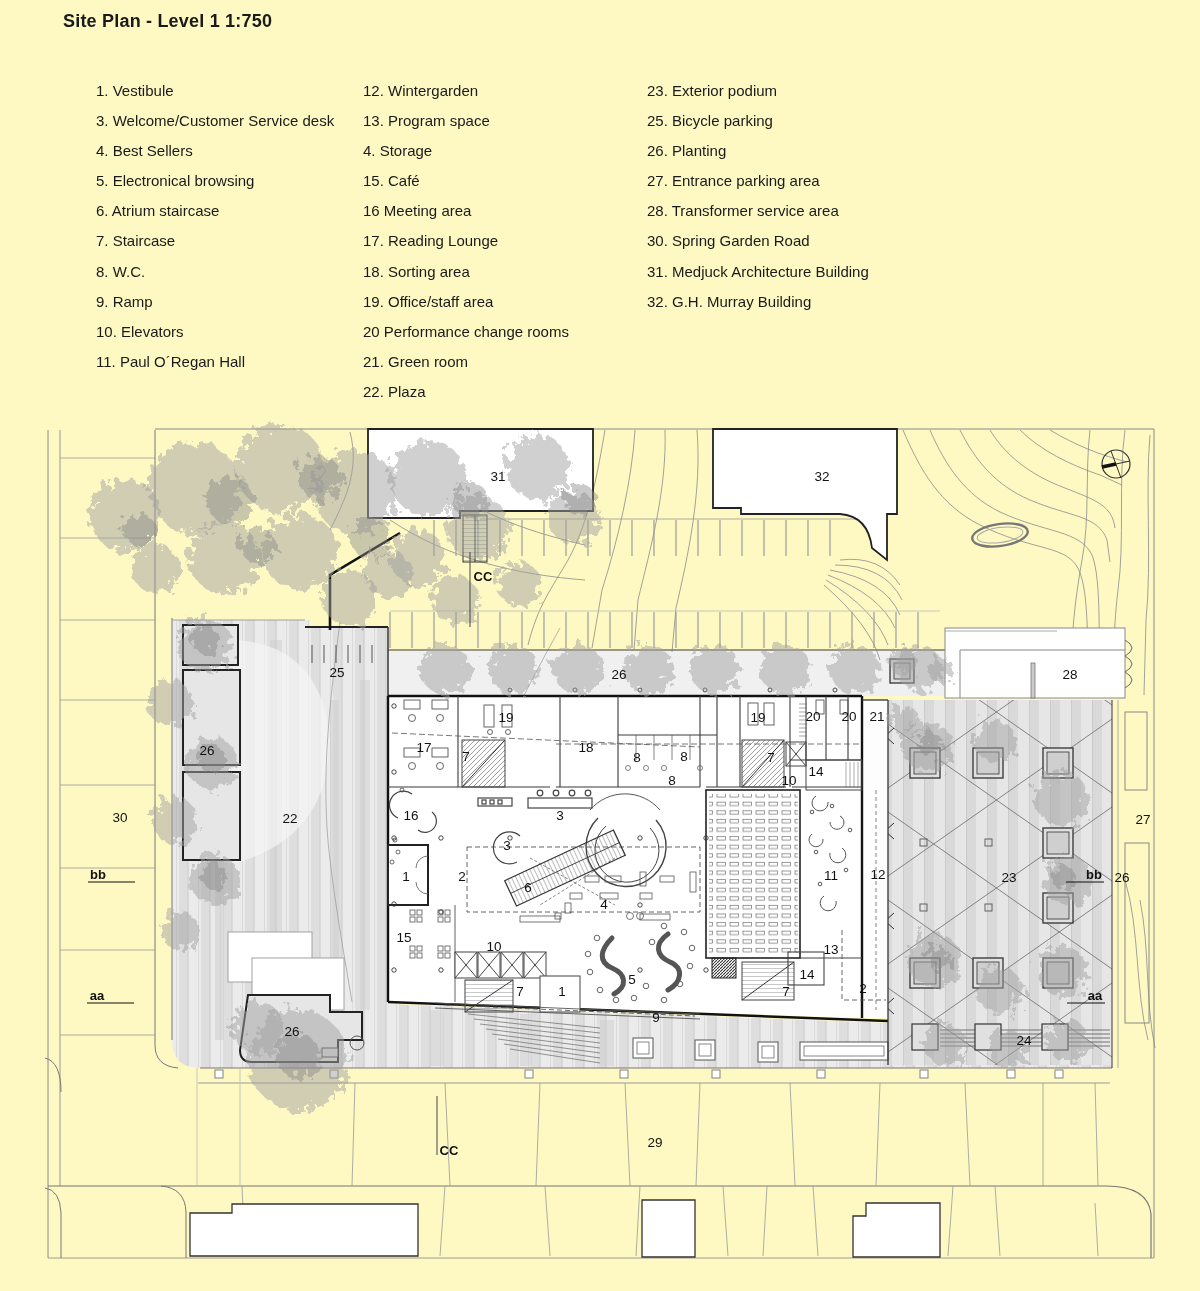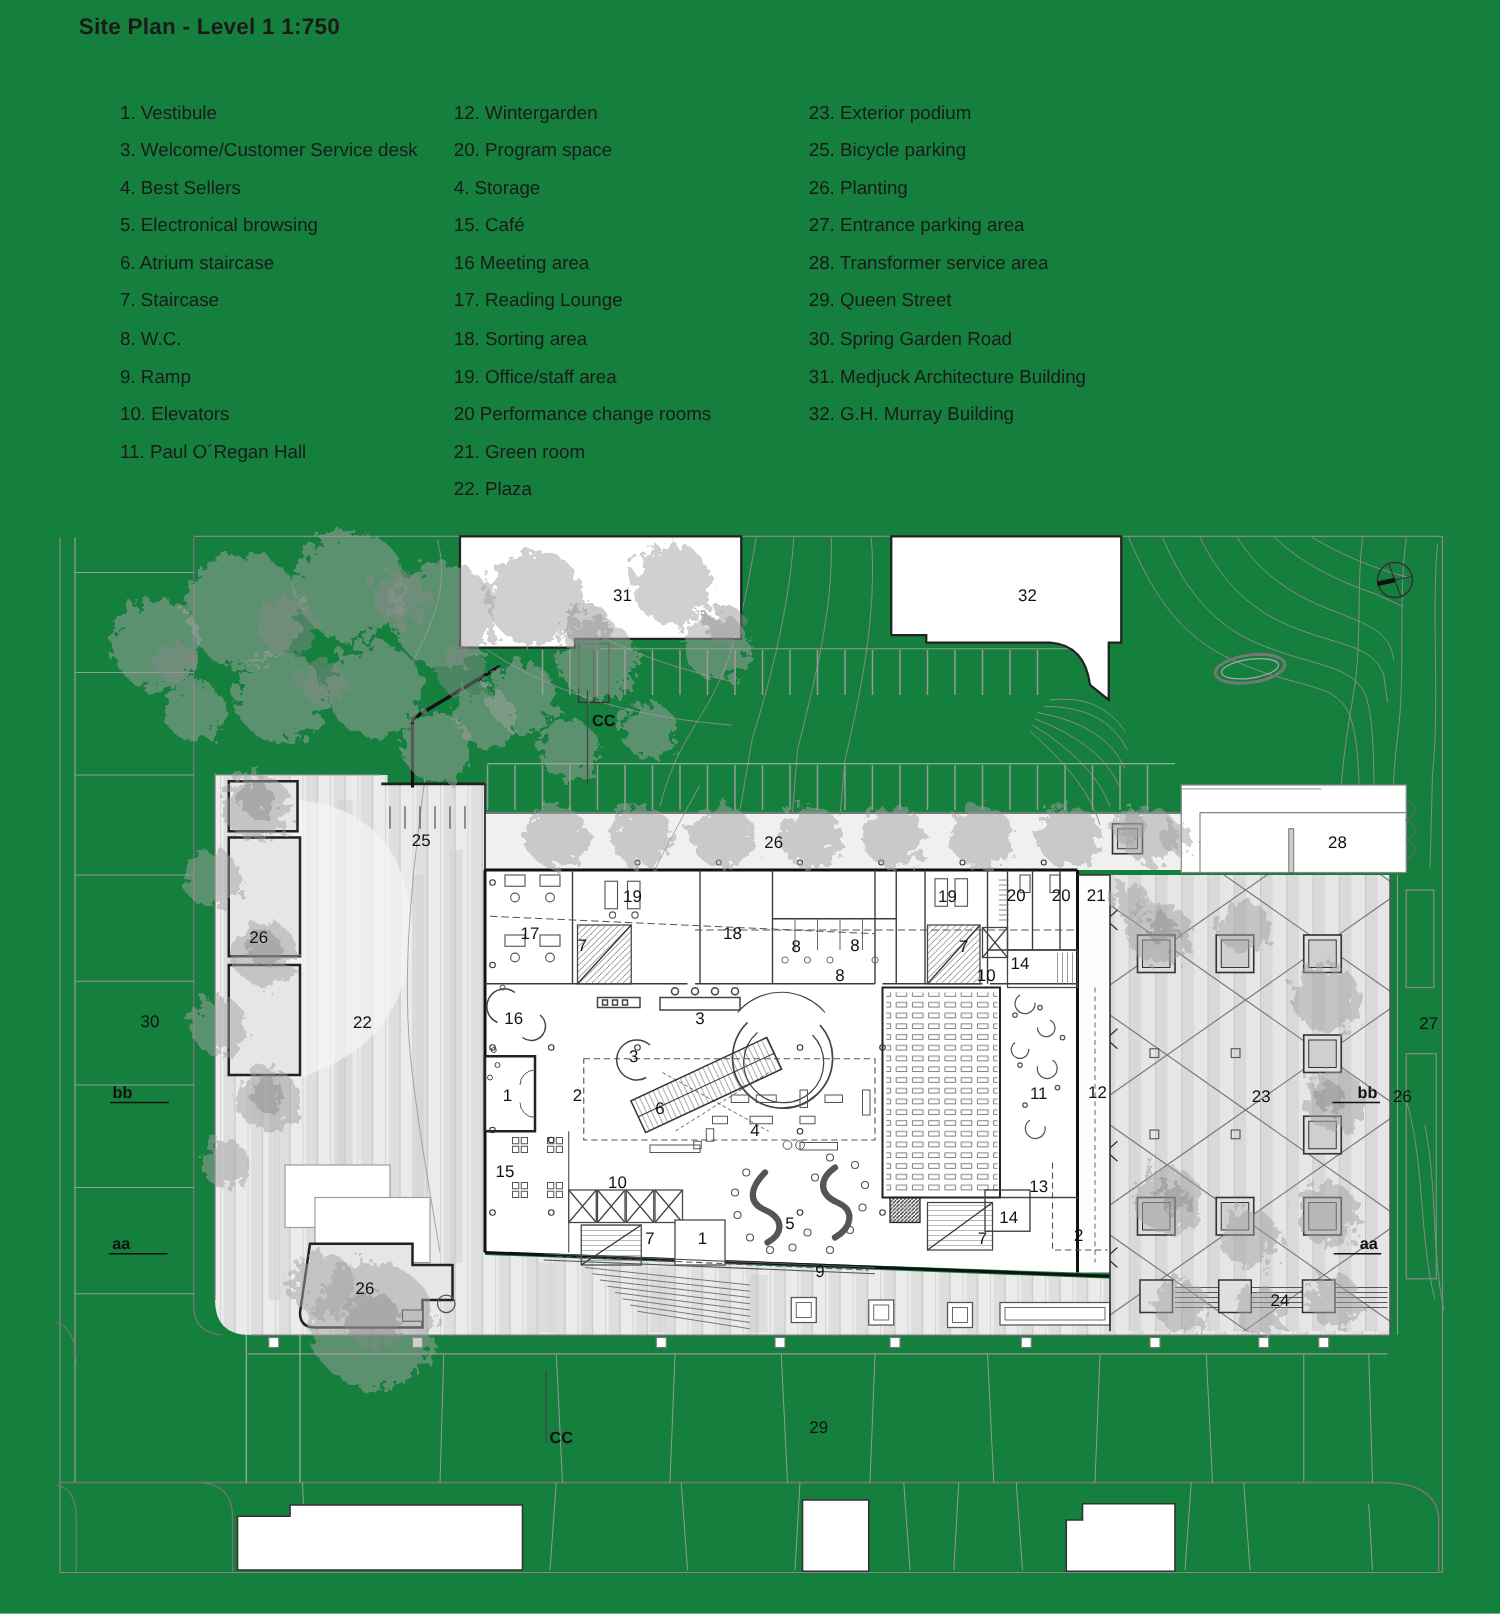--- a/index.html
+++ b/index.html
@@ -1,16 +1,16 @@
 <!DOCTYPE html>
 <html><head>
 <meta charset="utf-8">
 <style>
   html,body{margin:0;padding:0;background:#fff;}
-  #page{position:relative;width:1200px;height:1291px;background:#15803d;overflow:hidden;
+  #page{position:relative;width:1200px;height:1291px;background:#fef9c3;overflow:hidden;
         font-family:"Liberation Sans",sans-serif;color:#1a1a1a;}
   #plan-title{position:absolute;left:63px;top:11px;font-size:18px;font-weight:bold;margin:0;letter-spacing:.2px;}
   .legend-col{position:absolute;top:76px;font-size:15px;line-height:30.1px;white-space:nowrap;}
   #legend-col-1{left:63px;margin-left:33px;}
   #legend-col-2{left:363px;}
   #legend-col-3{left:647px;}
   #plan-svg{position:absolute;left:0;top:0;}
   .plbl{font-family:"Liberation Sans",sans-serif;font-size:13.5px;fill:#111;
         text-anchor:middle;dominant-baseline:central;}
   .plbl.bold{font-weight:bold;font-size:13px;}
@@ -29,38 +29,37 @@
       <div class="legend-item">5. Electronical browsing</div>
       <div class="legend-item">6. Atrium staircase</div>
       <div class="legend-item">7. Staircase</div>
       <div class="legend-item">8. W.C.</div>
       <div class="legend-item">9. Ramp</div>
       <div class="legend-item">10. Elevators</div>
       <div class="legend-item">11. Paul O´Regan Hall</div>
     </div>
   <div class="legend-col" id="legend-col-2">
       <div class="legend-item">12. Wintergarden</div>
-      <div class="legend-item">20. Program space</div>
+      <div class="legend-item">13. Program space</div>
       <div class="legend-item">4. Storage</div>
       <div class="legend-item">15. Café</div>
       <div class="legend-item">16 Meeting area</div>
       <div class="legend-item">17. Reading Lounge</div>
       <div class="legend-item">18. Sorting area</div>
       <div class="legend-item">19. Office/staff area</div>
       <div class="legend-item">20 Performance change rooms</div>
       <div class="legend-item">21. Green room</div>
       <div class="legend-item">22. Plaza</div>
     </div>
   <div class="legend-col" id="legend-col-3">
       <div class="legend-item">23. Exterior podium</div>
       <div class="legend-item">25. Bicycle parking</div>
       <div class="legend-item">26. Planting</div>
       <div class="legend-item">27. Entrance parking area</div>
       <div class="legend-item">28. Transformer service area</div>
-      <div class="legend-item">29. Queen Street</div>
       <div class="legend-item">30. Spring Garden Road</div>
       <div class="legend-item">31. Medjuck Architecture Building</div>
       <div class="legend-item">32. G.H. Murray Building</div>
     </div>
 
   <svg id="plan-svg" width="1200" height="1291" viewBox="0 0 1200 1291">
     <defs>
       <filter id="foliage" x="-40%" y="-40%" width="180%" height="180%">
         <feTurbulence type="fractalNoise" baseFrequency="0.12" numOctaves="3" seed="4" result="n"></feTurbulence>
         <feDisplacementMap in="SourceGraphic" in2="n" scale="24"></feDisplacementMap>

